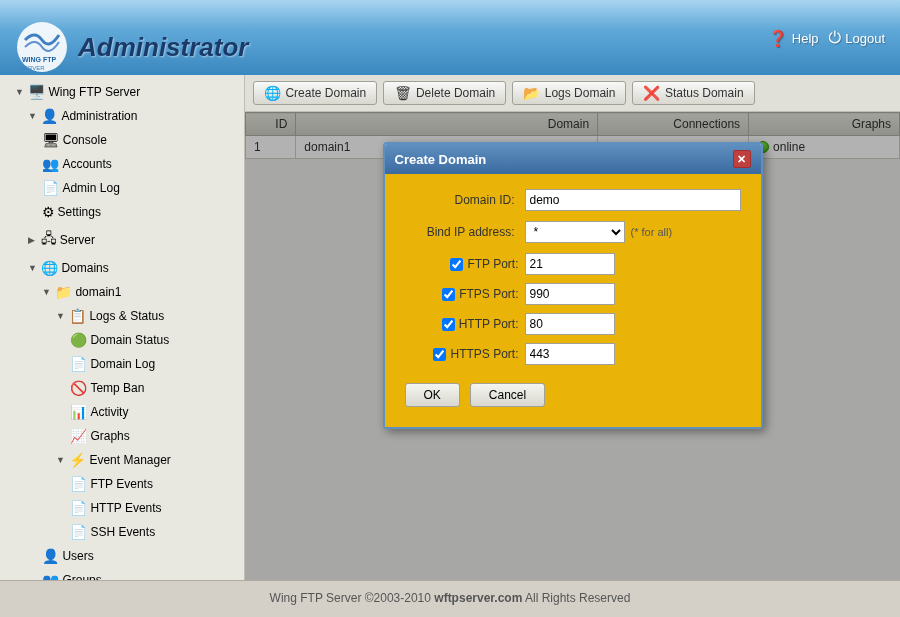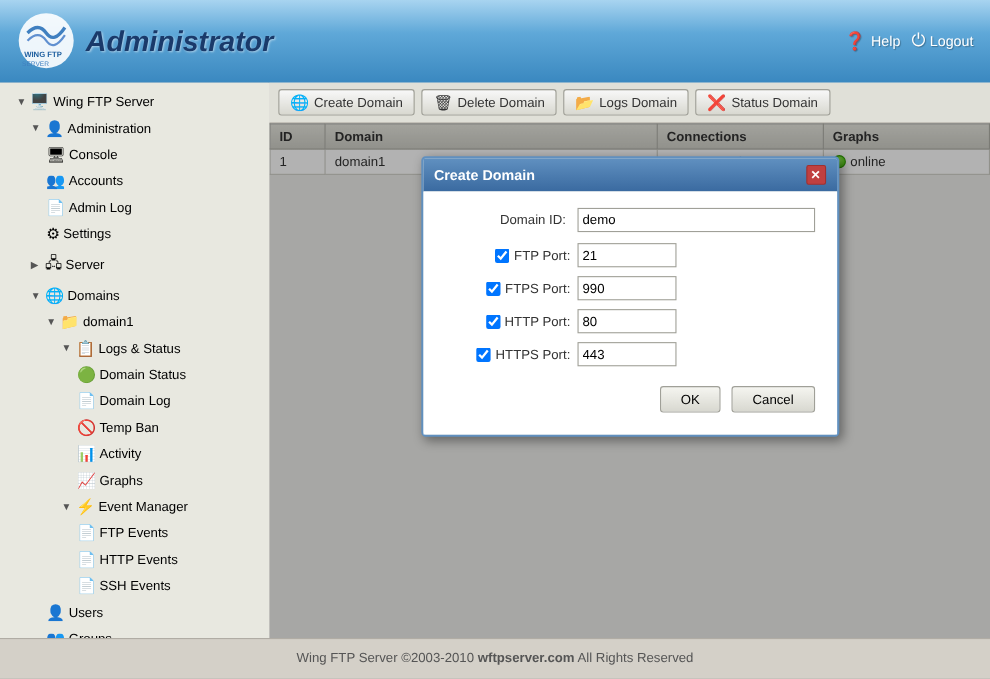--- a/index.html
+++ b/index.html
@@ -10,21 +10,21 @@
       width: 900px;
       height: 617px;
       overflow: hidden;
     }
 
     
     #header {
       background: linear-gradient(to bottom, #a8d4f0 0%, #5fa8d8 40%, #3a88c0 100%);
       height: 75px;
       display: flex;
-      align-items: center;
+      align-items: flex-end;
       padding: 0 15px;
       position: relative;
     }
     #logo-area {
       display: flex;
       align-items: center;
       gap: 8px;
     }
     #logo-icon {
       width: 55px;
@@ -136,22 +136,22 @@
     
     #domain-table {
       width: 100%;
       border-collapse: collapse;
       background: white;
     }
     #domain-table th {
       background: linear-gradient(to bottom, #e8e8e0, #d0d0c8);
       border: 1px solid #b0b0a8;
       padding: 4px 8px;
-      text-align: left;
-      font-weight: bold;
+      text-align: right;
+      font-weight: normal;
       color: #333;
       font-size: 12px;
     }
     #domain-table td {
       border: 1px solid #d0d0c8;
       padding: 4px 8px;
       color: #333;
       font-size: 12px;
     }
     .table-container {
@@ -213,21 +213,21 @@
       border-radius: 2px;
       width: 18px;
       height: 18px;
       display: flex;
       align-items: center;
       justify-content: center;
       font-size: 11px;
     }
     #modal-body {
       padding: 15px 20px;
-      background: #ffffff;
+      background: #eab308;
     }
     .form-row {
       display: flex;
       align-items: center;
       margin-bottom: 10px;
     }
     .form-label {
       width: 120px;
       text-align: right;
       padding-right: 10px;
@@ -269,21 +269,21 @@
     }
     .form-checkbox {
       cursor: pointer;
     }
     .port-label {
       color: #333;
       font-size: 12px;
     }
     .modal-footer {
       display: flex;
-      justify-content: flex-end;
+      justify-content: flex-start;
       gap: 10px;
       padding: 10px 0 5px;
     }
     .modal-btn {
       padding: 4px 18px;
       border: 1px solid #a0a098;
       border-radius: 3px;
       cursor: pointer;
       font-size: 12px;
       background: linear-gradient(to bottom, #f5f5f0, #d8d8d0);
@@ -554,20 +554,27 @@
             <span id="modal-title">Create Domain</span>
             <div id="modal-close">✕</div>
           </div>
           <div id="modal-body">
 
             <div class="form-row">
               <label class="form-label">Domain ID:</label>
               <input type="text" class="form-input" value="demo" style="">
             </div>
 
+            <div class="form-row">
+              <label class="form-label">Bind IP address:</label>
+              <select class="form-select">
+                <option>*</option>
+              </select>
+              <span class="form-hint">(* for all)</span>
+            </div>
 
             <div class="checkbox-row">
               <div class="checkbox-label-area">
                 <input type="checkbox" class="form-checkbox" checked="" style="">
                 <span class="port-label">FTP Port:</span>
               </div>
               <input type="text" class="form-input" style="width: 90px; flex: 0 0 auto;" value="21">
             </div>
 
             <div class="checkbox-row">

